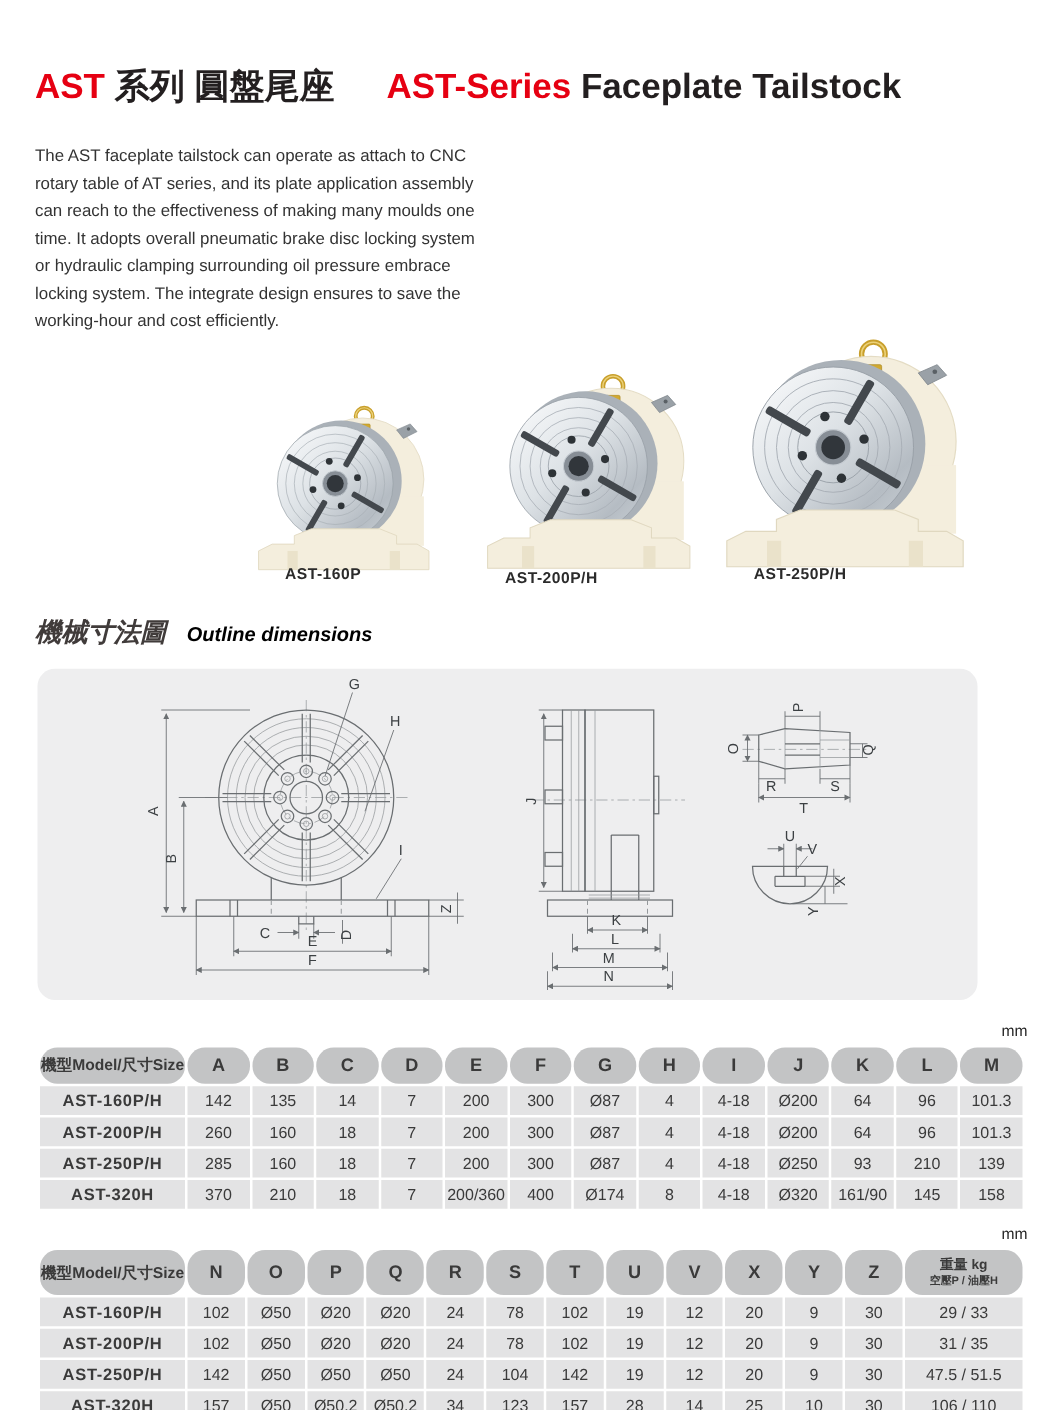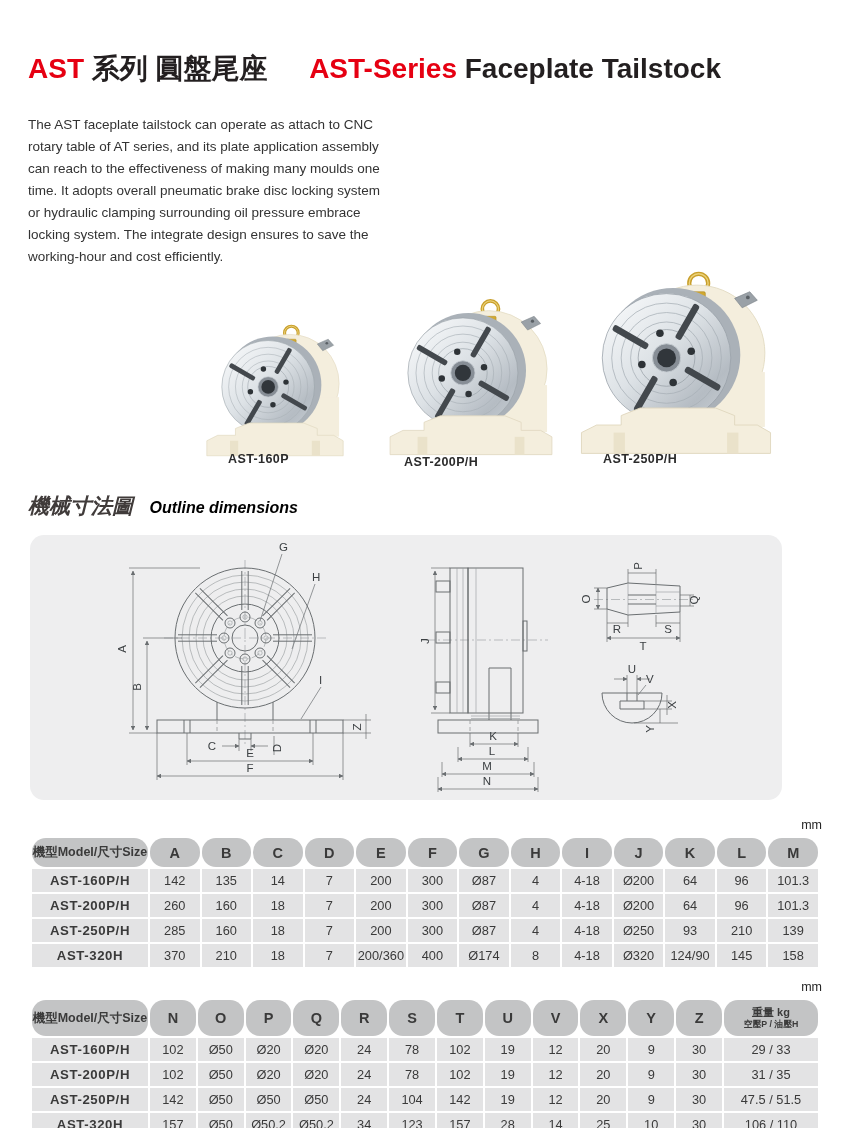--- a/index.html
+++ b/index.html
@@ -414,21 +414,21 @@
         <td>370</td>
         <td>210</td>
         <td>18</td>
         <td>7</td>
         <td>200/360</td>
         <td>400</td>
         <td>Ø174</td>
         <td>8</td>
         <td>4-18</td>
         <td>Ø320</td>
-        <td>124/90</td>
+        <td>161/90</td>
         <td>145</td>
         <td>158</td>
       </tr>
     </tbody>
   </table>
 
   <table class="spec t2">
     <colgroup>
         <col style="width:116px">
         <col>

